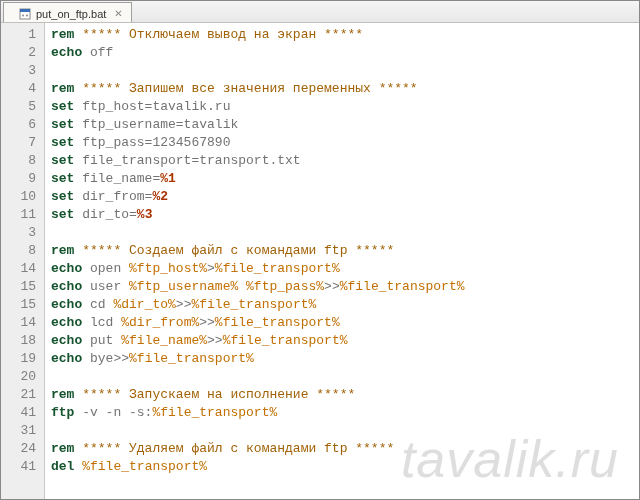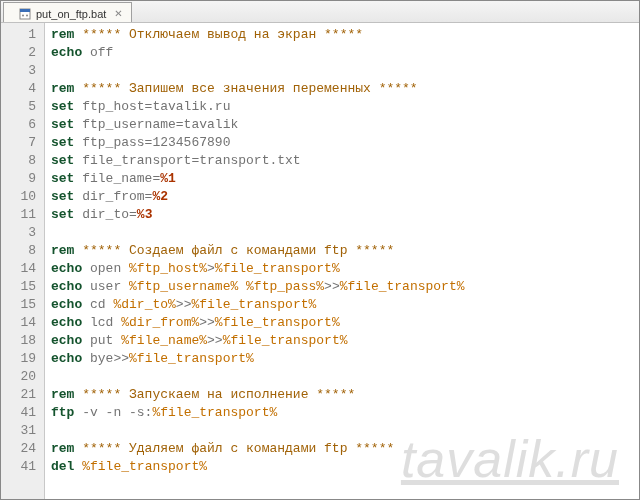--- a/index.html
+++ b/index.html
@@ -95,21 +95,20 @@
     position: absolute;
     bottom: 10px;
     right: 20px;
     font-family: Arial, sans-serif;
     font-size: 52px;
     font-style: italic;
     color: rgba(190,190,190,0.5);
     pointer-events: none;
     letter-spacing: 1px;
     font-weight: 500;
-    text-decoration: underline;
   }
 </style>
 </head>
 <body>
 
 <div class="window">
   <div class="tabbar">
     <div class="tab">
       <span class="tab-icon">
         <svg width="12" height="12" viewBox="0 0 12 12">

